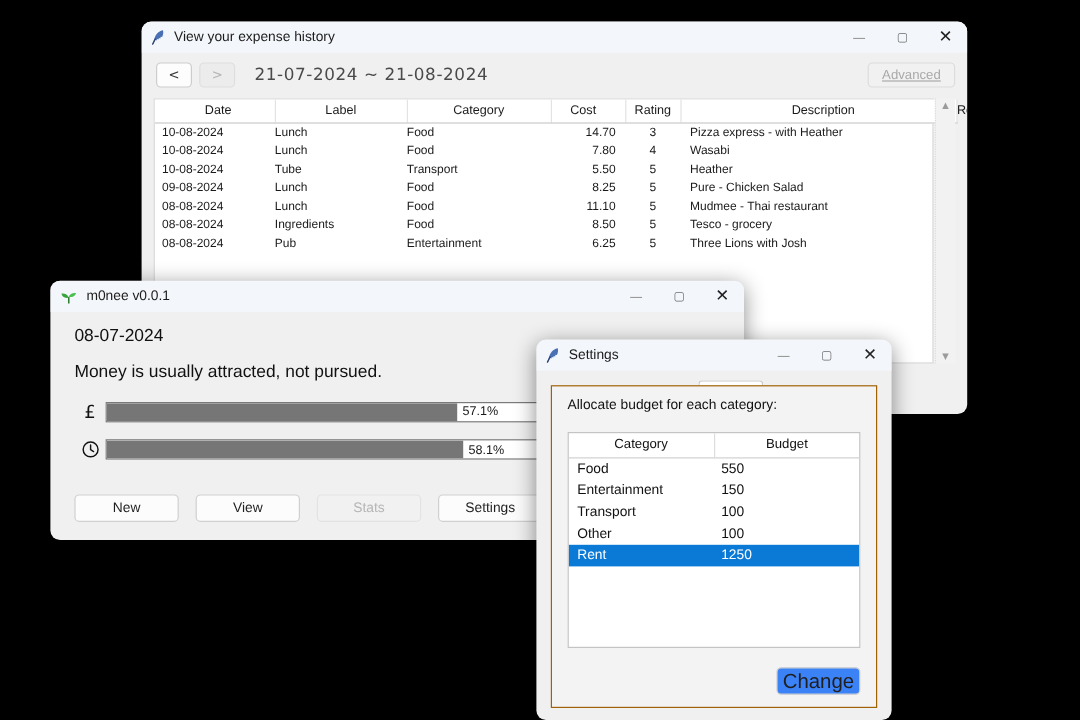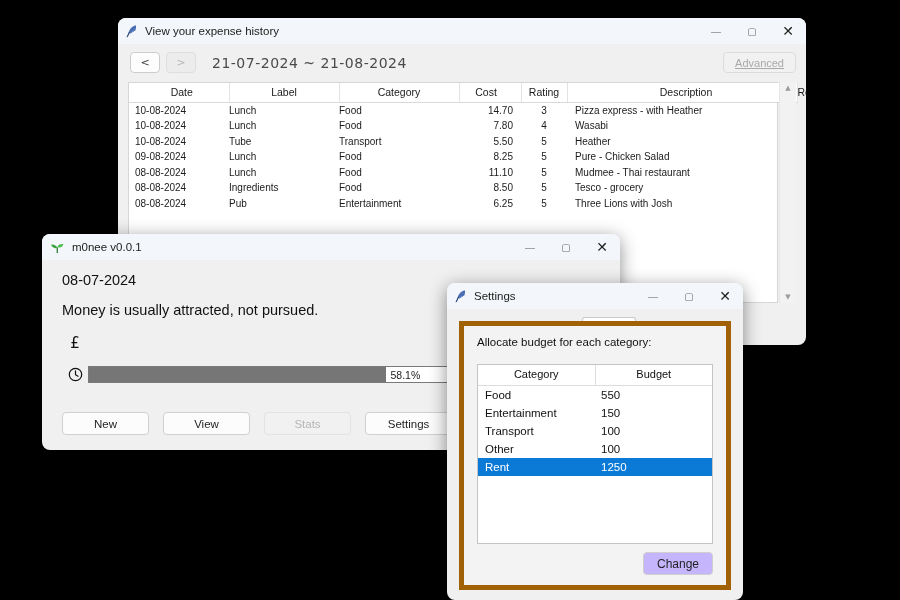--- a/index.html
+++ b/index.html
@@ -205,21 +205,21 @@
   .tab.active {
     background: #ffffff;
     border-color: #c9c9c9;
     border-bottom-color: #ffffff;
     border-radius: 3px 3px 0 0;
   }
   .tabpanel {
     position: absolute; left: 12px; right: 12px;
     top: 38px; bottom: 10px;
     background: #f3f3f3;
-    border: 5px solid #a16207;
+    border: 1px solid #a16207;
   }
   .alloc-label {
     font-size: 11.5px; color: #111;
     padding: 10px 0 7px 13px;
   }
   .budget-table {
     position: absolute; left: 13px; right: 13px;
     top: 38px; height: 180px;
     background: #fff; border: 1px solid #c4c4c4;
     overflow: hidden;
@@ -234,22 +234,22 @@
   table.bud td { font-size: 11.5px; color: #111; height: 18px; padding: 0; }
   table.bud td.k { padding-left: 7px; }
   table.bud td.v { padding-left: 6px; }
   table.bud tr.sel td { background: #0b7ad6; color: #fff; }
   .change-wrap {
     position: absolute; right: 13px; bottom: 10px;
   }
   .chbtn {
     width: 70px; height: 23px;
     border: 1px solid #cfcfcf; border-radius: 4px;
-    background: #c4b5fd; color: #1f1f1f;
-    font-size: 12px;
+    background: #3b82f6; color: #1f1f1f;
+    font-size: 17px;
     display: flex; align-items: center; justify-content: center;
   }
 </style>
 </head>
 <body>
 
 <div id="root">
 
   <div class="window" id="win-expense">
     <div class="titlebar">
@@ -377,20 +377,24 @@
         <div class="wbtn max">▢</div>
         <div class="wbtn close">✕</div>
       </div>
     </div>
 
     <div class="m-date">08-07-2024</div>
     <div class="m-quote">Money is usually attracted, not pursued.</div>
 
     <div class="bar-row r1">
       <div class="bar-icon">£</div>
+      <div class="pbar">
+        <div class="fill" id="fill0" style="width: 57.1%;"></div>
+        <div class="pct" id="pct0" style="left: 57.1%;">57.1%</div>
+      </div>
     </div>
 
     <div class="bar-row r2">
       <div class="bar-icon">
         <svg width="15" height="15" viewBox="0 0 15 15">
           <circle cx="7.5" cy="7.5" r="6.2" stroke="#111" stroke-width="1.2" fill="none"></circle>
           <path d="M7.5 3.8V7.7L10 9.3" stroke="#111" stroke-width="1.2" fill="none" stroke-linecap="round"></path>
         </svg>
       </div>
       <div class="pbar">

